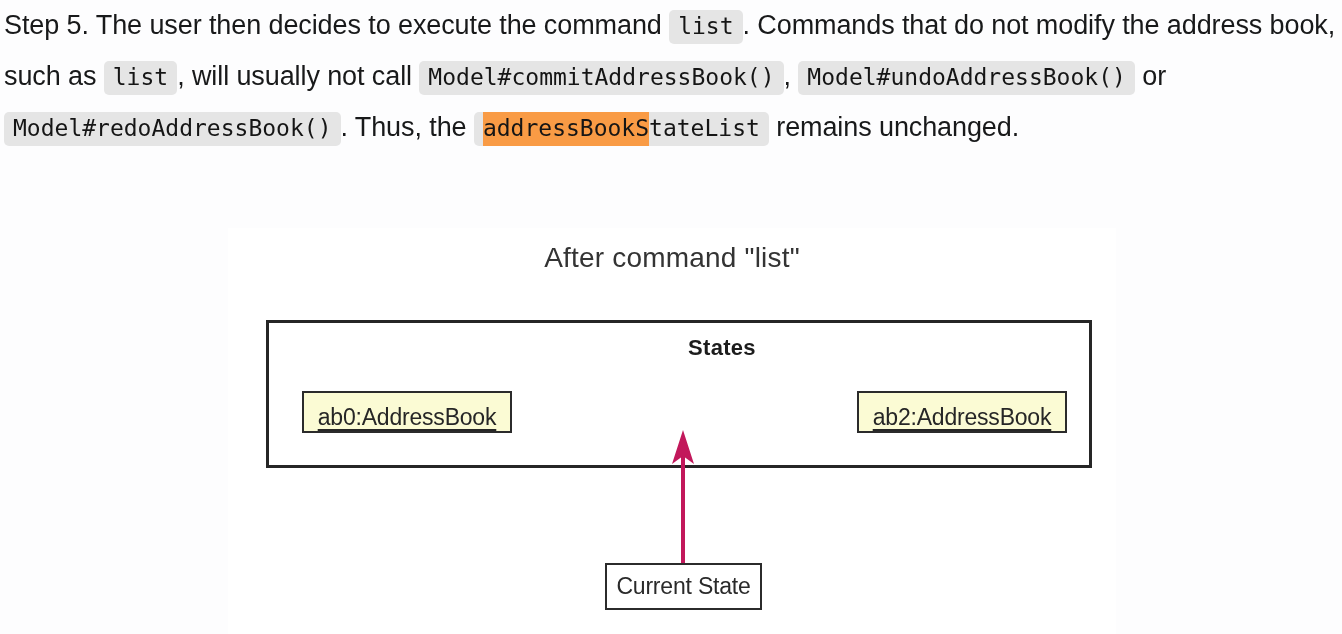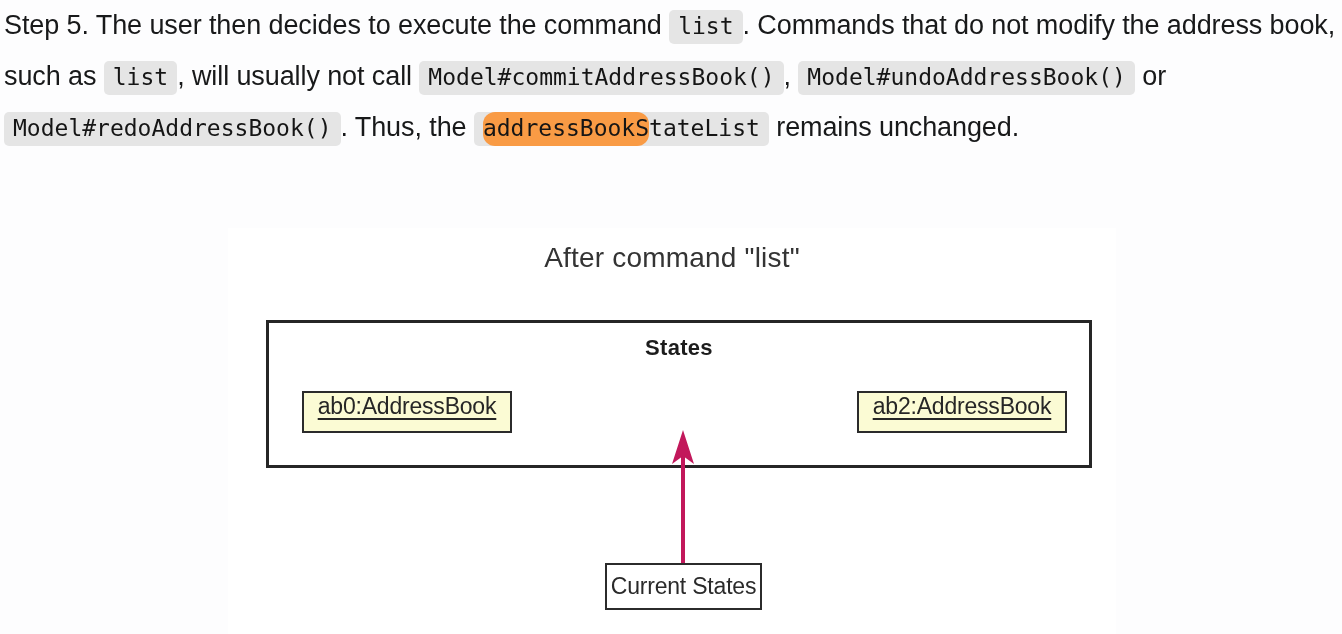--- a/index.html
+++ b/index.html
@@ -35,21 +35,21 @@
     font-size: 23px;
     background: #e5e5e5;
     border-radius: 5px;
     padding: 3px 9px 5px 9px;
     color: #151515;
     white-space: pre;
     letter-spacing: 0;
   }
   code.inline .hl {
     background: #f99b45;
-    border-radius: 12px;
+    border-radius: 0;
     padding: 3px 0 5px 0;
   }
 
   
   .diagram {
     position: absolute;
     left: 228px;
     top: 228px;
     width: 888px;
     height: 406px;
@@ -82,32 +82,33 @@
   .states-title {
     position: absolute;
     left: 0;
     top: 12px;
     width: 820px;
     text-align: center;
     font-size: 22px;
     font-weight: bold;
     color: #1c1c1c;
     letter-spacing: 0.3px;
+    padding-left: 43px;
   }
 
   .state-node {
     position: absolute;
     top: 68px;
     width: 210px;
     height: 42px;
     background: #fbfbd4;
     border: 2px solid #2b2b2b;
     box-sizing: border-box;
     display: flex;
-    align-items: flex-start;
+    align-items: flex-end;
     justify-content: center;
   }
   .state-node.n0 { left: 33px; }
   .state-node.n1 { left: 311px; }
   .state-node.n2 { left: 588px; }
 
   .state-label {
     font-size: 23px;
     color: #262626;
     text-decoration: underline;
@@ -167,16 +168,16 @@
       <span class="state-label">ab2:AddressBook</span>
     </div>
   </div>
 
   <svg class="arrow-svg" viewBox="0 0 888 406">
     <line x1="455" y1="335" x2="455" y2="218" stroke="#c2185b" stroke-width="4"></line>
     <polygon points="455,202 444,236 455,228 466,236" fill="#c2185b"></polygon>
   </svg>
 
   <div class="current-state-box">
-    <span class="current-state-label">Current States</span>
+    <span class="current-state-label">Current State</span>
   </div>
 
 </div>
 
 </body></html>

